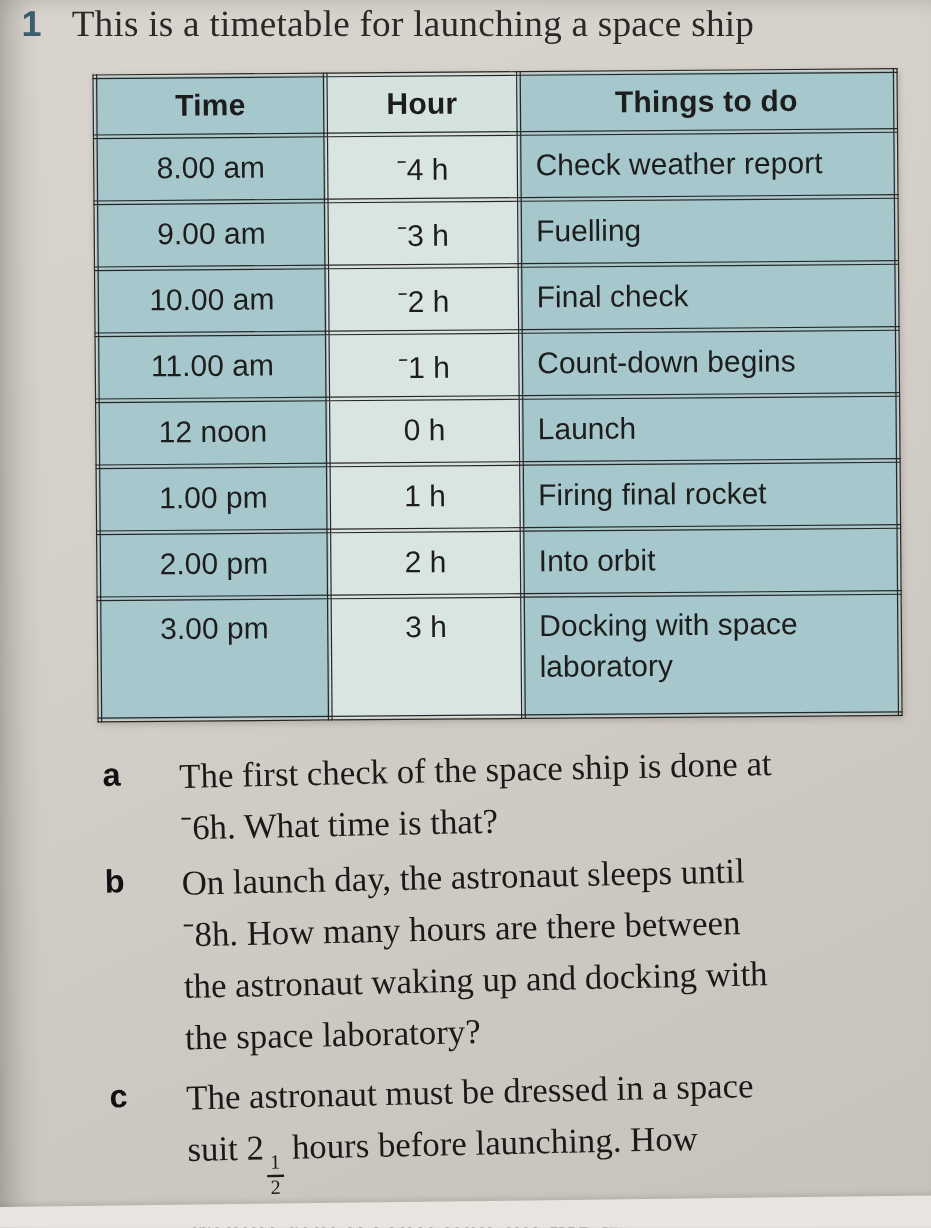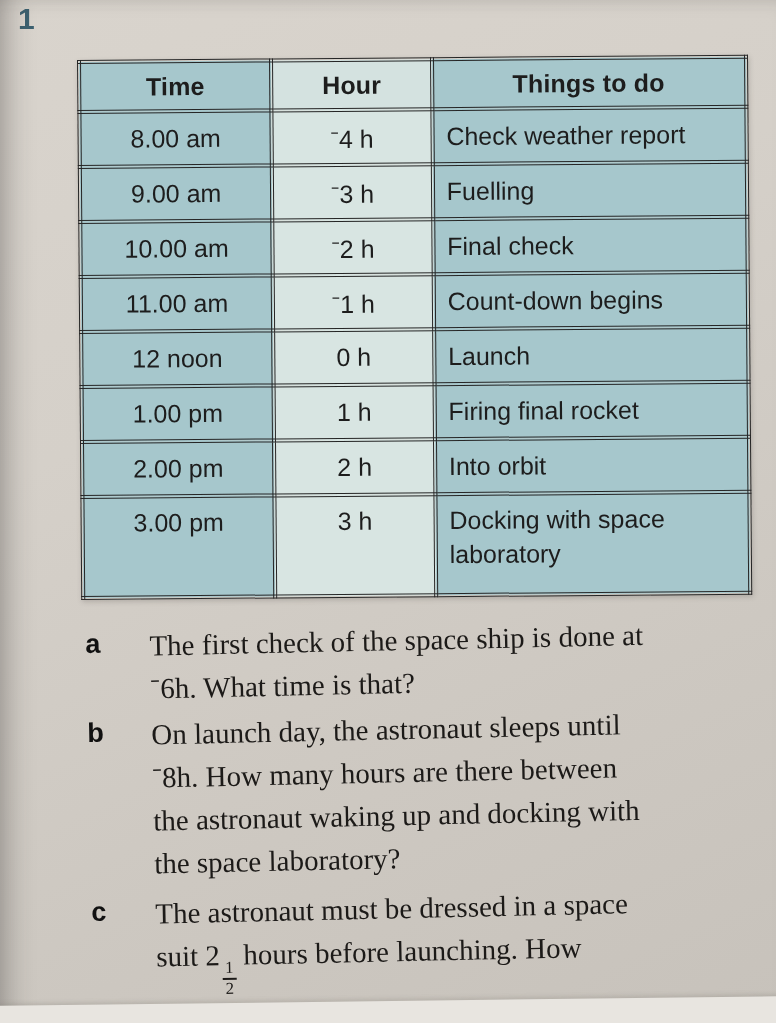--- a/index.html
+++ b/index.html
@@ -85,20 +85,21 @@
   .frac .num{border-bottom:2px solid #1c1a18;padding:0 3px 1px;}
   .frac .den{padding-top:1px;}
 </style>
 </head>
 <body>
 
 <div class="page">
 
   <div class="title-row">
     <span class="q-number">1</span>
+    <span class="title-text">This is a timetable for launching a space ship</span>
   </div>
 
   <div class="table-wrap">
     <table class="launch">
       <thead>
         <tr>
           <th class="col-time">Time</th>
           <th class="col-hour">Hour</th>
           <th class="col-task" style="text-align:center;padding-left:0;">Things to do</th>
         </tr>

